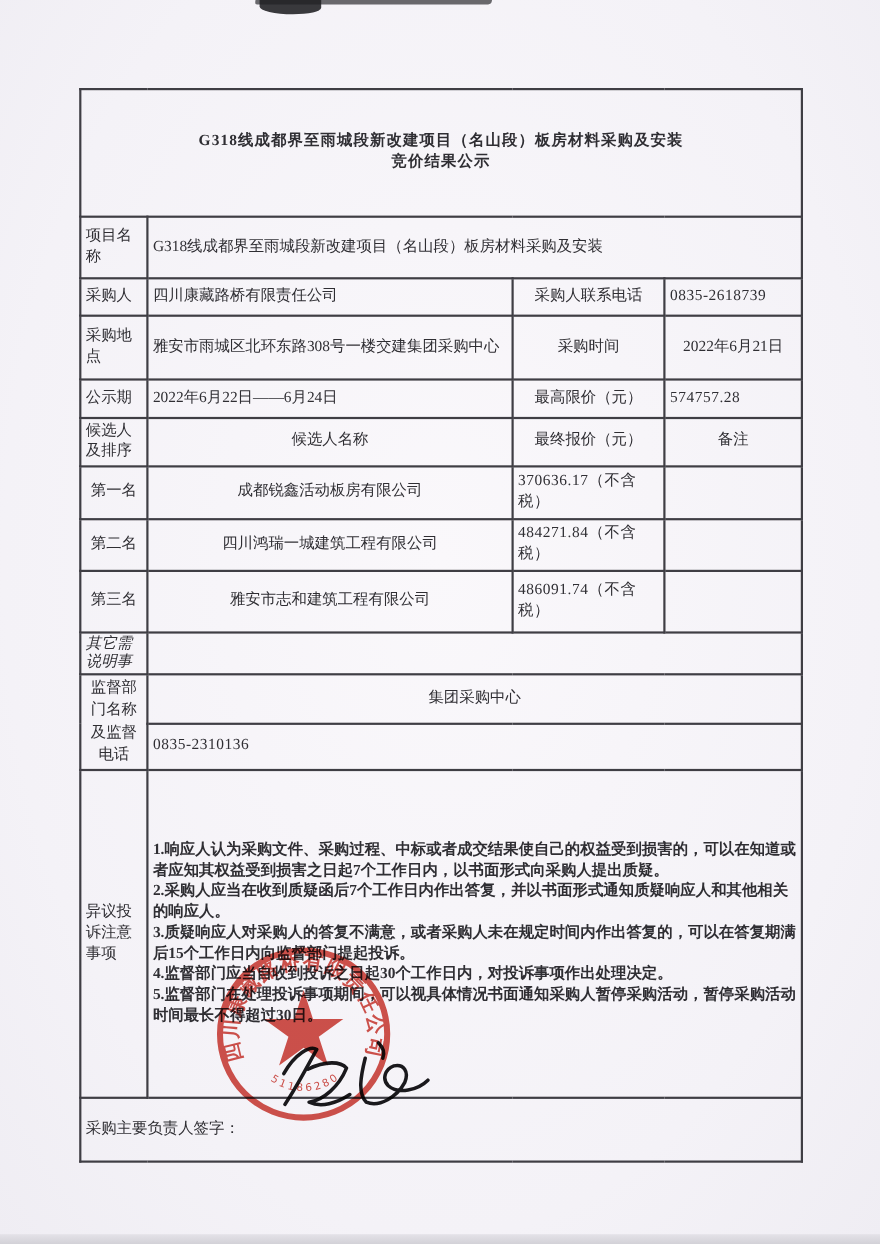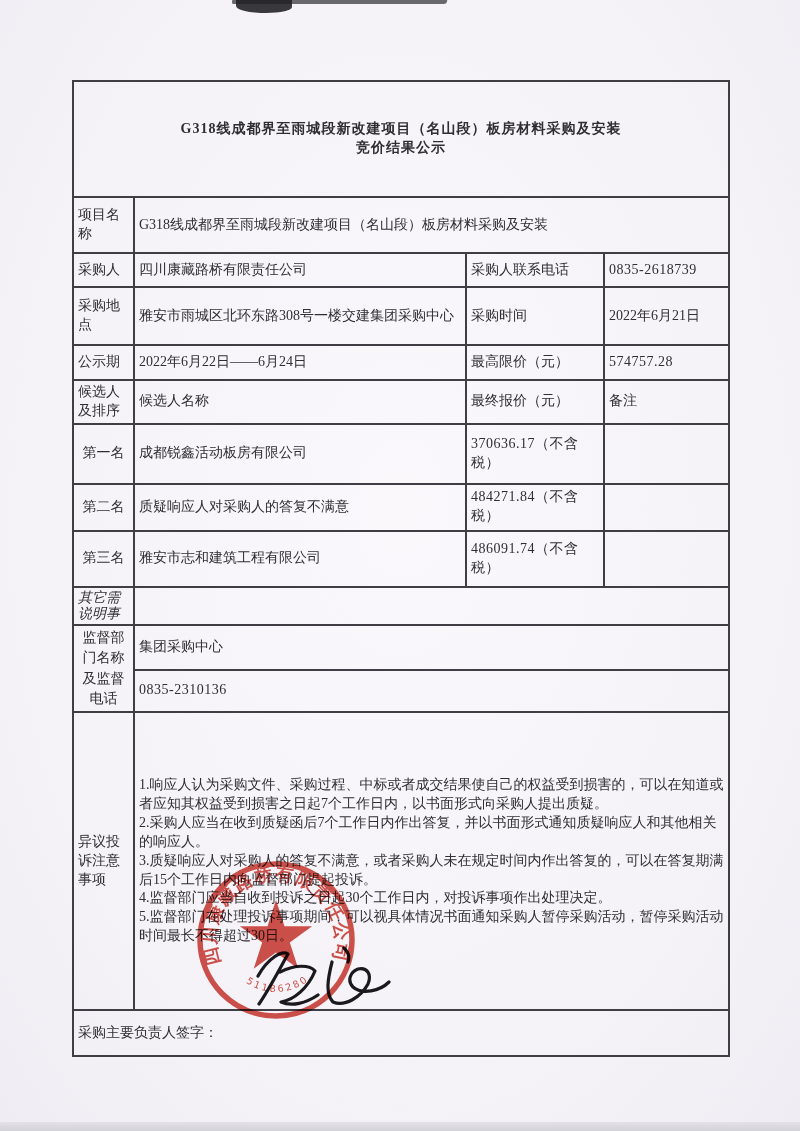--- a/index.html
+++ b/index.html
@@ -23,23 +23,23 @@
     vertical-align:middle;
     overflow:hidden;
   }
   td.title-cell{
     text-align:center;font-weight:bold;font-size:19px;line-height:1.65;
     letter-spacing:1px;padding:10px 24px;
   }
   td.label{padding-left:4px;padding-right:2px;}
   td.label-center{text-align:center;}
   td.value{padding-left:8px;}
-  td.center{text-align:left;}
+  td.center{text-align:center;}
   td.num{font-size:13.5px;letter-spacing:.5px;}
-  td.notice-text{font-size:13.5px;line-height:1.4;padding:8px 10px 8px 8px;}
+  td.notice-text{font-size:13.5px;line-height:1.4;padding:8px 10px 8px 8px;font-weight:bold;}
   td.sig-row{padding-left:6px;font-size:14.5px;}
   .seal-svg{position:absolute;left:176px;top:850px;mix-blend-mode:multiply;opacity:.9;}
   .sig-svg{position:absolute;left:228px;top:938px;mix-blend-mode:multiply;}
 </style>
 </head>
 <body>
 
 <div class="scan-smudge-strip"></div>
 <div class="scan-smudge-blob"></div>
 <div class="scan-bottom-strip"></div>
@@ -95,30 +95,30 @@
   <tr style="height:39px">
     <td class="label">
       <div>候选人</div>
       <div>及排序</div>
     </td>
     <td class="center">候选人名称</td>
     <td class="center">最终报价（元）</td>
     <td class="center">备注</td>
   </tr>
 
-  <tr style="height:60px">
+  <tr style="height:48px">
     <td class="label-center">第一名</td>
     <td class="center">成都锐鑫活动板房有限公司</td>
     <td class="num">370636.17（不含税）</td>
     <td class="center"></td>
   </tr>
 
   <tr style="height:47px">
     <td class="label-center">第二名</td>
-    <td class="center">质疑响应人对采购人的答复不满意</td>
+    <td class="center">四川鸿瑞一城建筑工程有限公司</td>
     <td class="num">484271.84（不含税）</td>
     <td class="center"></td>
   </tr>
 
   <tr style="height:56px">
     <td class="label-center">第三名</td>
     <td class="center">雅安市志和建筑工程有限公司</td>
     <td class="num">486091.74（不含税）</td>
     <td class="center"></td>
   </tr>
@@ -152,21 +152,21 @@
     </td>
     <td colspan="3" class="notice-text">
       <div>1.响应人认为采购文件、采购过程、中标或者成交结果使自己的权益受到损害的，可以在知道或者应知其权益受到损害之日起7个工作日内，以书面形式向采购人提出质疑。</div>
       <div>2.采购人应当在收到质疑函后7个工作日内作出答复，并以书面形式通知质疑响应人和其他相关的响应人。</div>
       <div>3.质疑响应人对采购人的答复不满意，或者采购人未在规定时间内作出答复的，可以在答复期满后15个工作日内向监督部门提起投诉。</div>
       <div>4.监督部门应当自收到投诉之日起30个工作日内，对投诉事项作出处理决定。</div>
       <div>5.监督部门在处理投诉事项期间，可以视具体情况书面通知采购人暂停采购活动，暂停采购活动时间最长不得超过30日。</div>
     </td>
   </tr>
 
-  <tr style="height:46px">
+  <tr style="height:58px">
     <td colspan="4" class="sig-row">
       <span>采购主要负责人签字：</span>
     </td>
   </tr>
 </tbody>
   </table>
 
 <svg class="seal-svg" width="200" height="190" viewBox="0 0 200 190">
   <circle cx="100" cy="90" r="76" fill="none" stroke-width="5.5" stroke="#cf4038"></circle>
   <path d="M100,50 L108.5,76.3 L136.1,76.3 L113.8,92.5 L122.3,118.7 L100,102.5 L77.7,118.7 L86.2,92.5 L63.9,76.3 L91.5,76.3 Z" fill="#cf4038"></path>

